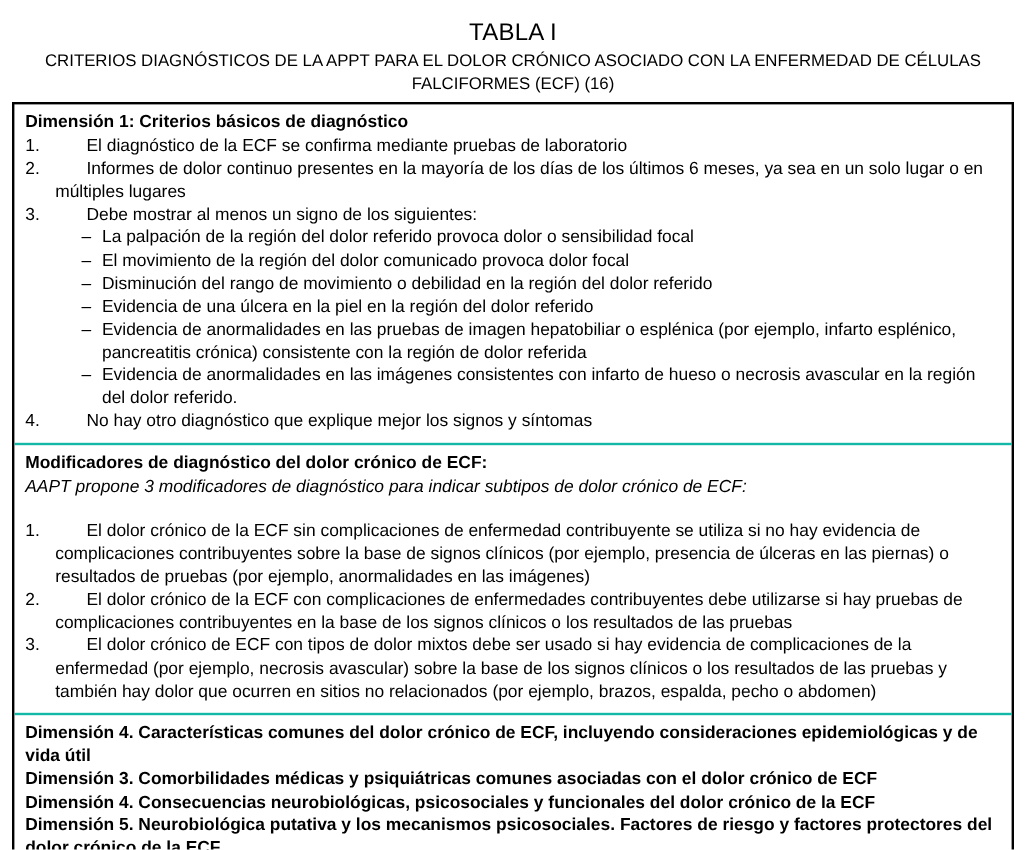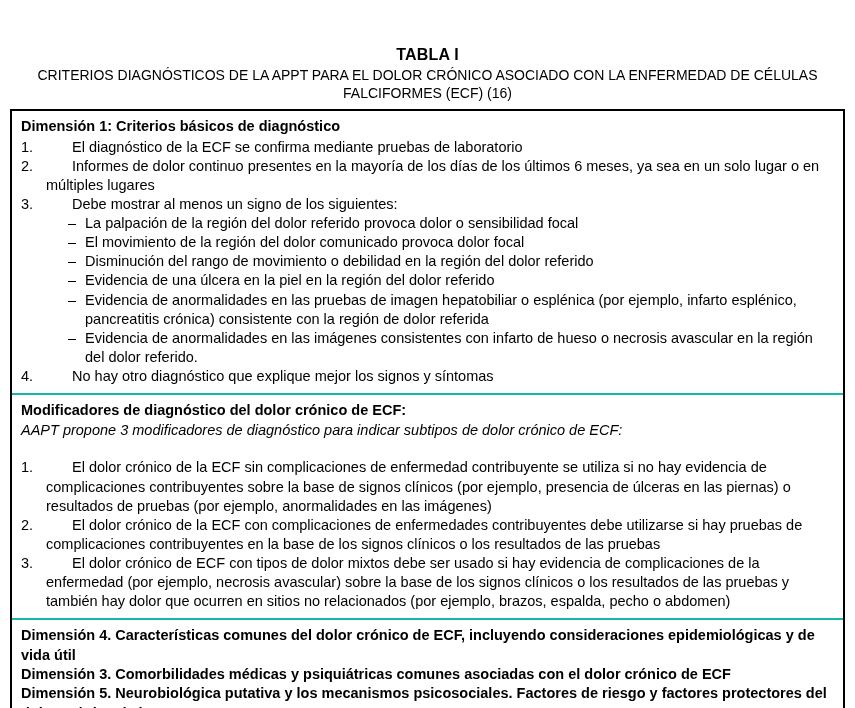--- a/index.html
+++ b/index.html
@@ -18,25 +18,24 @@
   .page {
     width: 855px;
     box-sizing: border-box;
     padding: 14px 10px 0 10px;
   }
   .table-caption {
     text-align: center;
     margin-bottom: 6px;
   }
   .caption-label {
-    font-size: 16px;
-    font-weight: bold;
+    font-size: 20px;
+    font-weight: normal;
     letter-spacing: 0.2px;
     line-height: 1.35;
-    margin-top: 30px;
   }
   .caption-title {
     font-size: 14px;
     font-weight: normal;
     line-height: 1.35;
     padding: 0 18px;
   }
   .table-box {
     border: 2px solid #000;
     box-sizing: border-box;
@@ -179,17 +178,18 @@
         <li>
           <span class="num">3.</span>
           <span class="body-text">El dolor crónico de ECF con tipos de dolor mixtos debe ser usado si hay evidencia de complicaciones de la enfermedad (por ejemplo, necrosis avascular) sobre la base de los signos clínicos o los resultados de las pruebas y también hay dolor que ocurren en sitios no relacionados (por ejemplo, brazos, espalda, pecho o abdomen)</span>
         </li>
       </ol>
     </div>
 
     <div class="section">
       <div class="dim-line">Dimensión 4. Características comunes del dolor crónico de ECF, incluyendo consideraciones epidemiológicas y de vida útil</div>
       <div class="dim-line">Dimensión 3. Comorbilidades médicas y psiquiátricas comunes asociadas con el dolor crónico de ECF</div>
+      <div class="dim-line">Dimensión 4. Consecuencias neurobiológicas, psicosociales y funcionales del dolor crónico de la ECF</div>
       <div class="dim-line">Dimensión 5. Neurobiológica putativa y los mecanismos psicosociales. Factores de riesgo y factores protectores del dolor crónico de la ECF</div>
     </div>
 
   </div>
 </div>
 
 </body></html>

